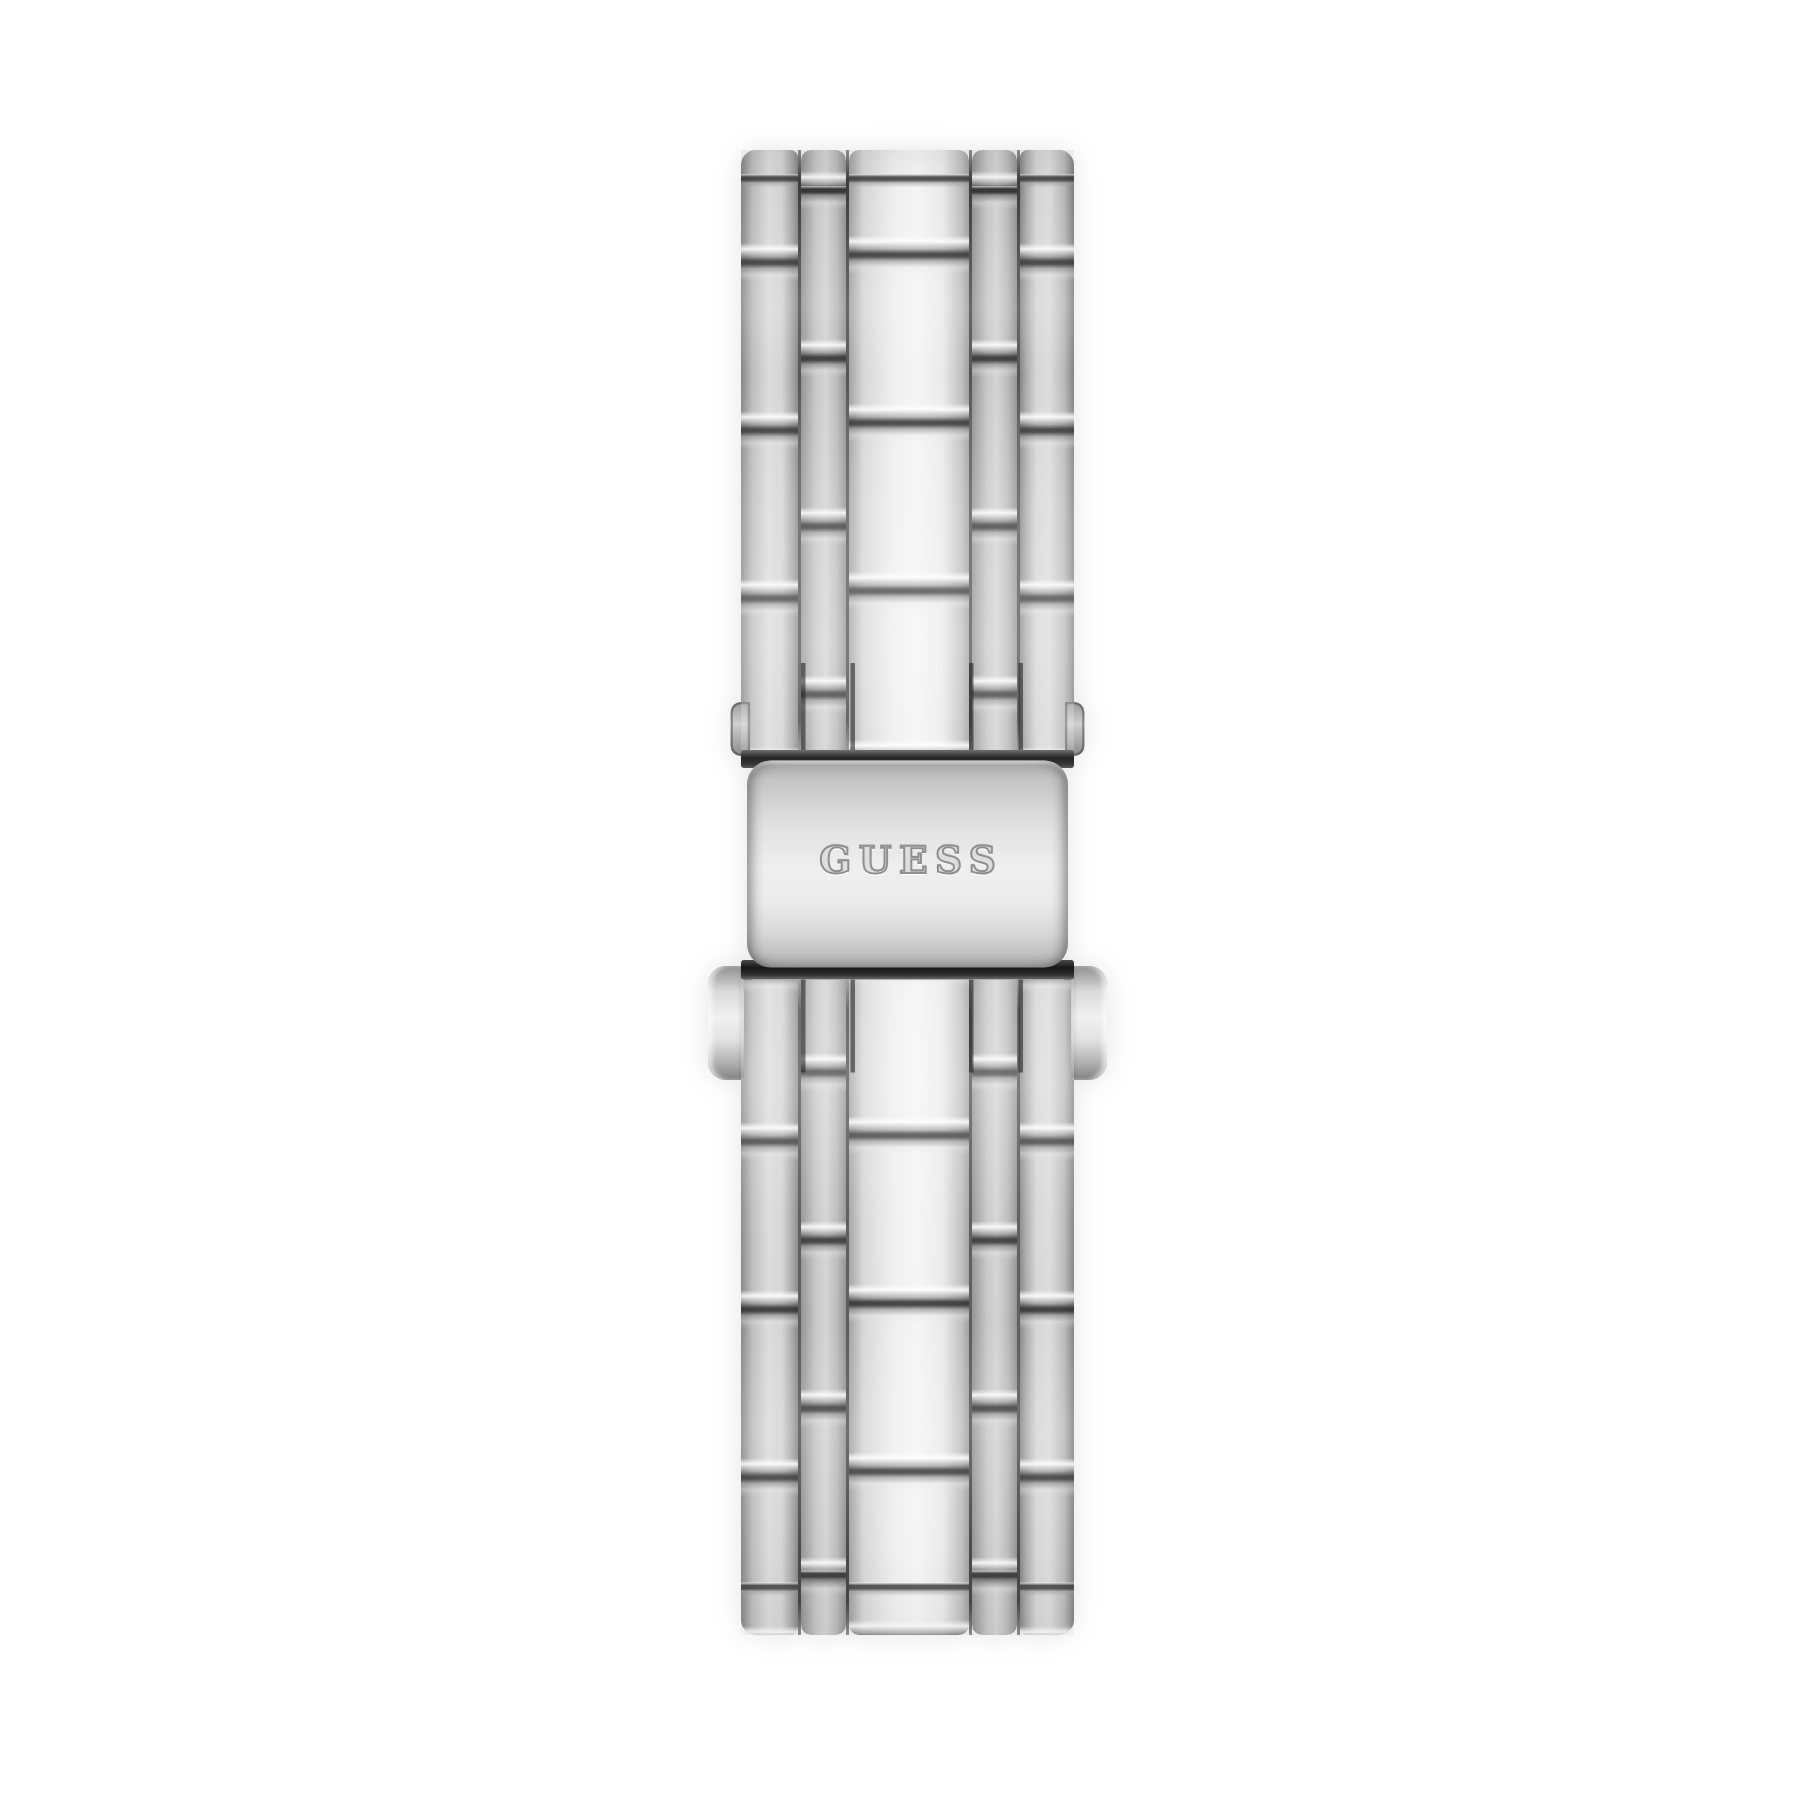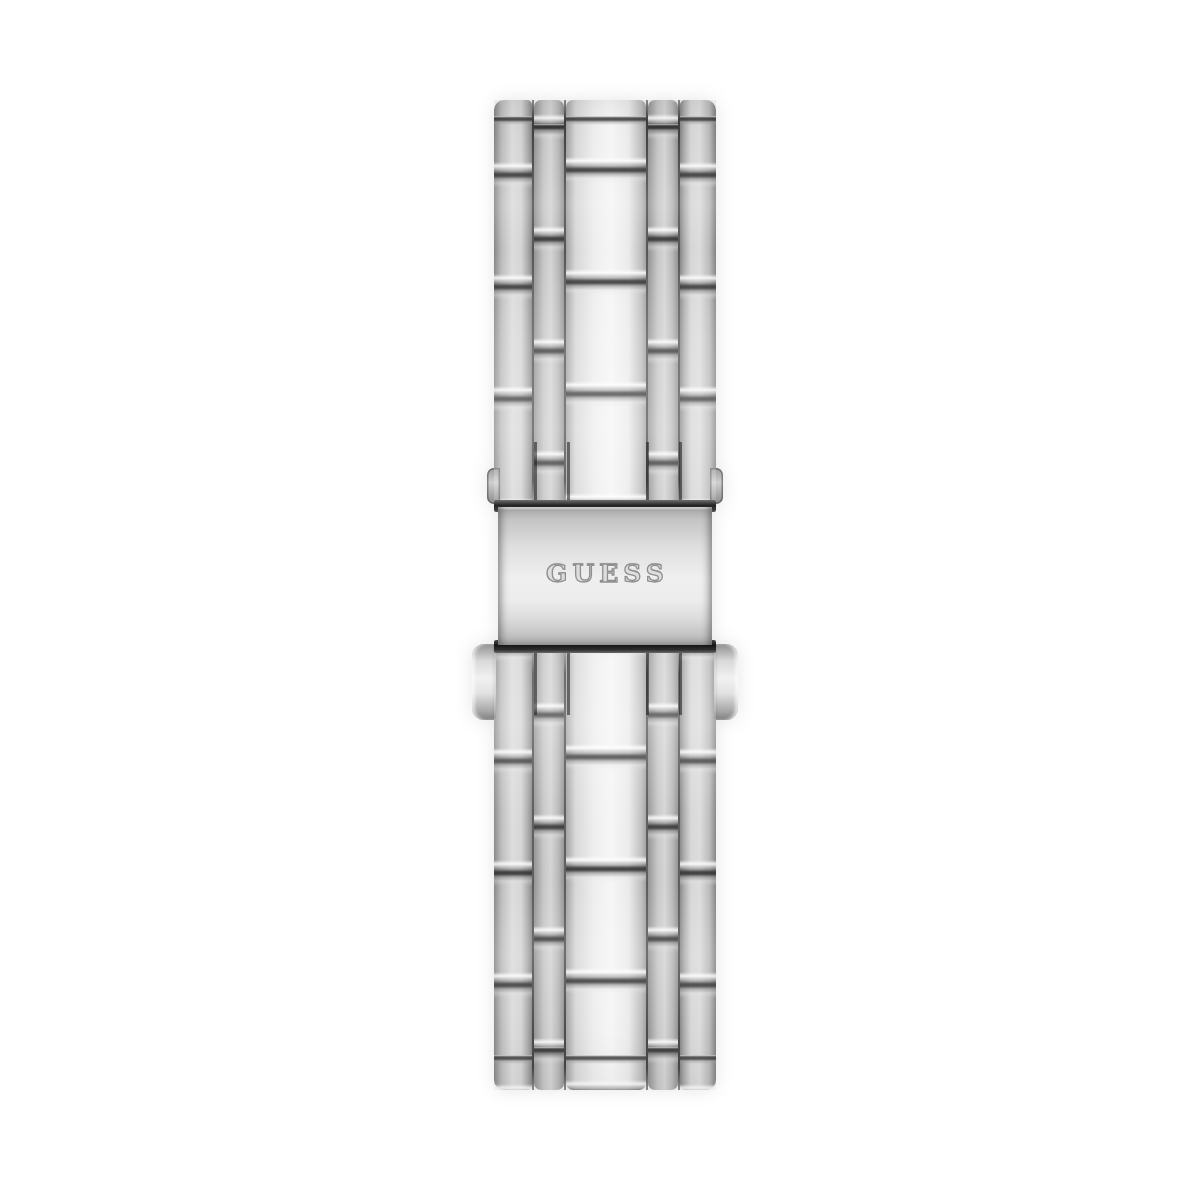--- a/index.html
+++ b/index.html
@@ -110,21 +110,21 @@
   .clasp-bar-bottom{top:140px;height:13px;border-radius:2px;
     background:linear-gradient(180deg,#4a4a4a 0,#161616 40%,#2e2e2e 75%,#6a6a6a 100%);}
 
   .push-button{position:absolute;top:144px;width:24px;height:76px;z-index:1;
     background:linear-gradient(180deg,#8f8f8f 0,#d9d9d9 22%,#f1f1f1 45%,#e2e2e2 65%,#a8a8a8 88%,#7e7e7e 100%);}
   .push-button-left {left:-22px;border-radius:12px 0 0 12px;box-shadow:inset 3px 0 3px rgba(255,255,255,0.6),inset -2px 0 3px rgba(0,0,0,0.15);}
   .push-button-right{left:220px;border-radius:0 12px 12px 0;box-shadow:inset -3px 0 3px rgba(255,255,255,0.6),inset 2px 0 3px rgba(0,0,0,0.15);}
 
   .clasp-plate{
     position:absolute;left:4px;top:7px;width:214px;height:138px;z-index:3;
-    border-radius:0;
+    border-radius:16px;
     background:linear-gradient(180deg,#a2a2a2 0,#c4c4c4 9%,#e0e0e0 30%,#efefef 52%,#ececec 68%,#dadada 82%,#c2c2c2 93%,#9f9f9f 100%);
     box-shadow:
       inset 7px 0 9px -5px rgba(20,20,20,0.55),
       inset -7px 0 9px -5px rgba(20,20,20,0.55),
       inset 0 2px 2px rgba(255,255,255,0.7);
     display:flex;align-items:center;justify-content:center;
   }
   .brand-text{
     font-family:"DejaVu Serif","Liberation Serif",serif;
     font-weight:bold;font-size:25px;letter-spacing:5px;padding-left:5px;

